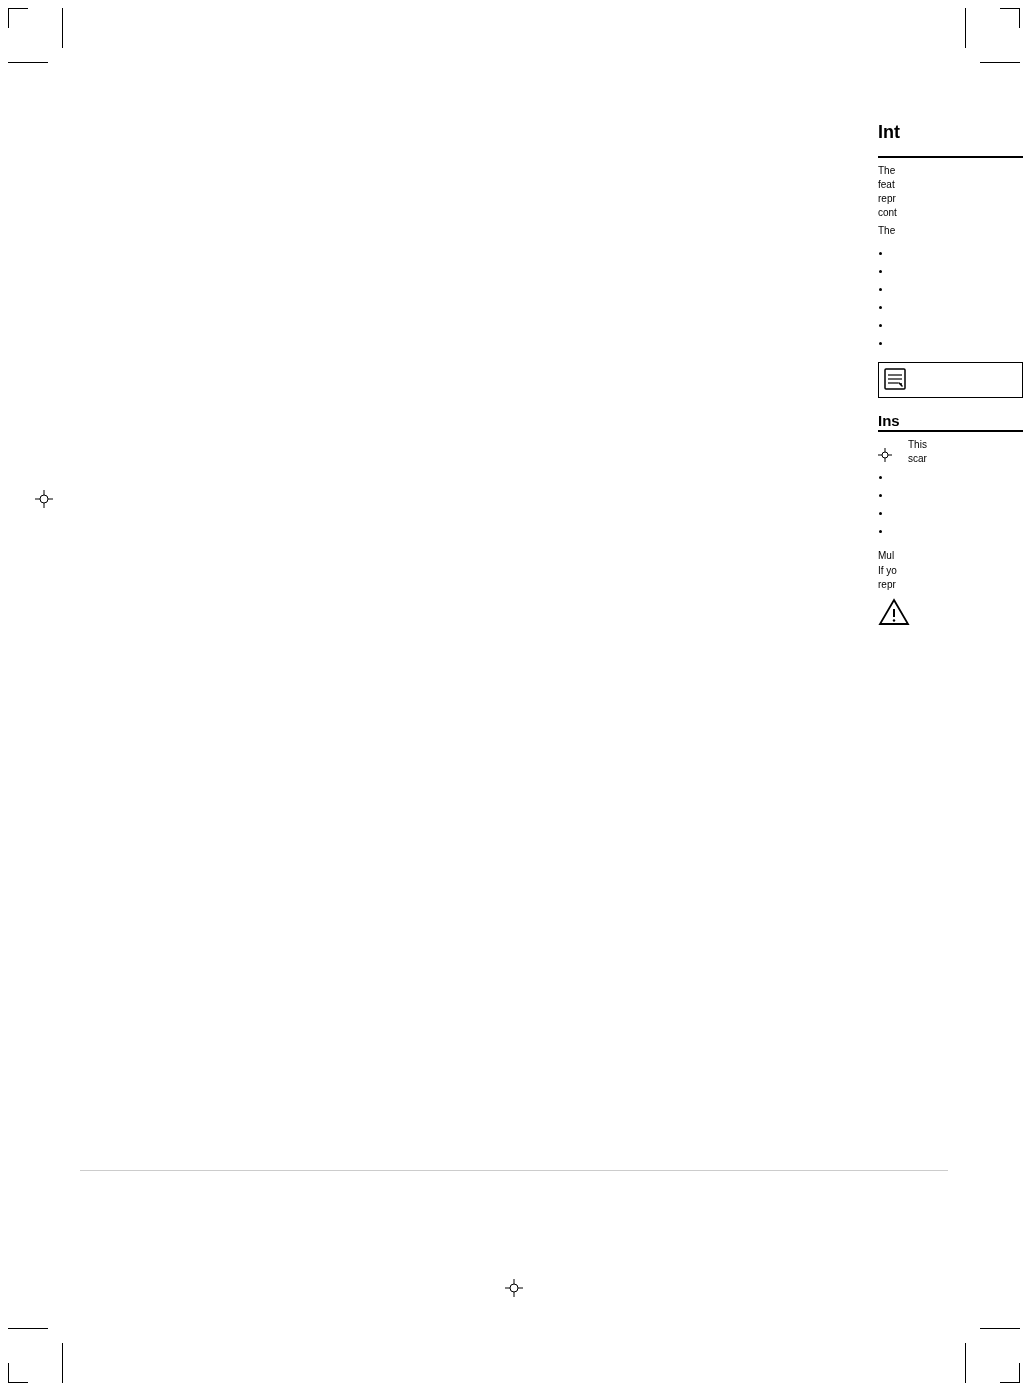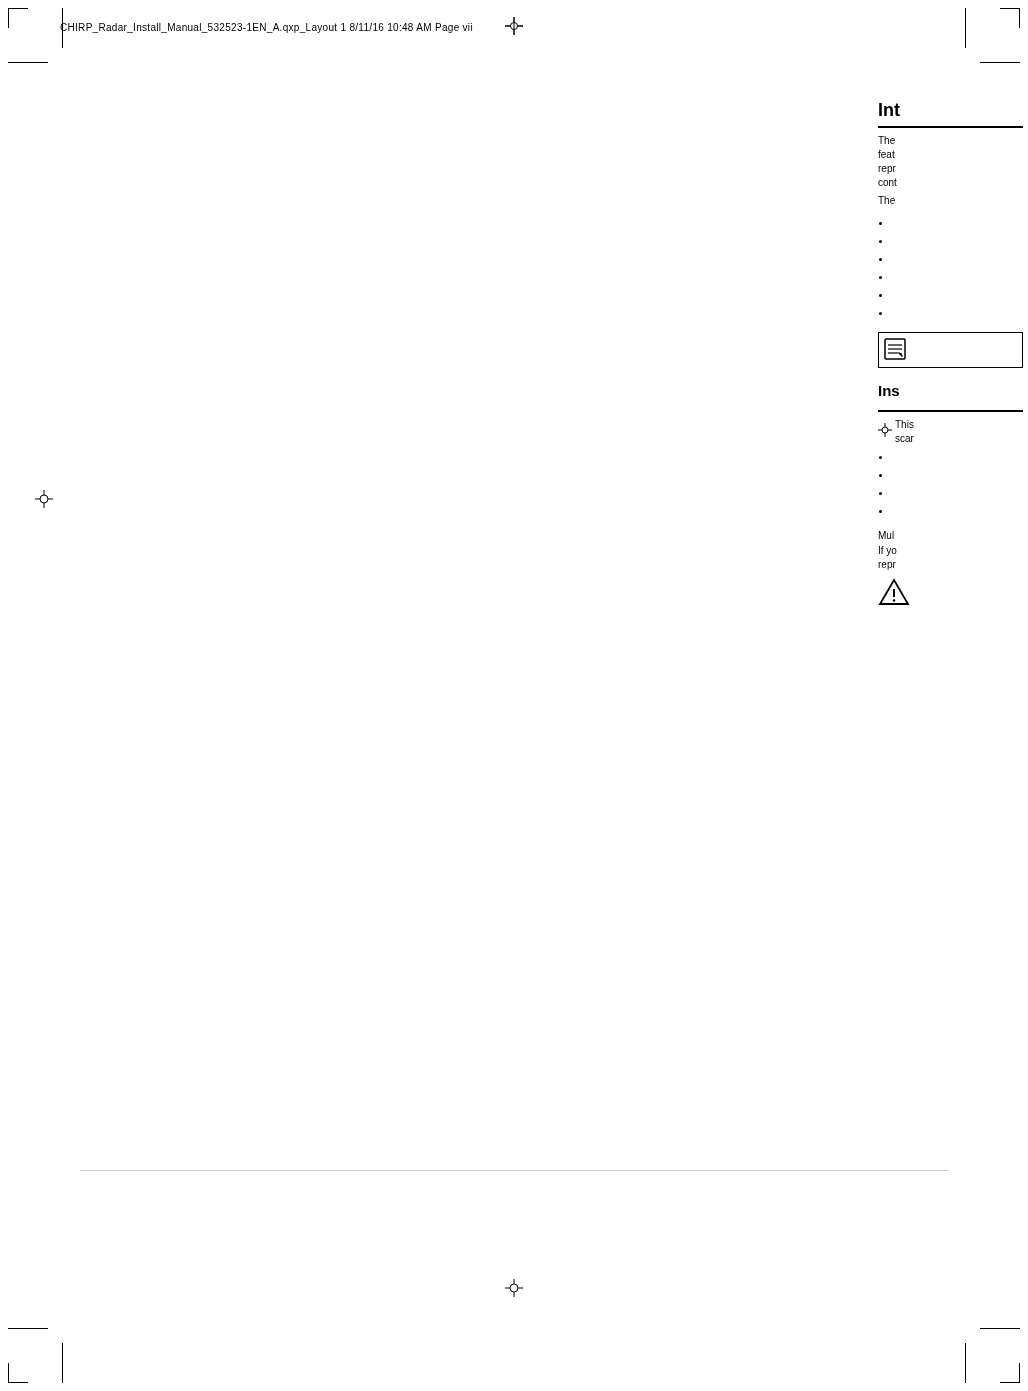--- a/index.html
+++ b/index.html
@@ -89,23 +89,24 @@
       right: 0px;
       width: 150px;
       padding-right: 5px;
     }
 
     .section-title {
       font-size: 18px;
       font-weight: bold;
       color: #000;
       border-bottom: 2px solid #000;
-      padding-bottom: 4px;
+      padding-bottom: 12px;
       margin-bottom: 6px;
       line-height: 1.2;
+      margin-top: 22px;
     }
 
     .section-text {
       font-size: 10px;
       color: #000;
       line-height: 1.4;
       margin-bottom: 4px;
     }
 
     .section-text-single {
@@ -141,21 +142,21 @@
       font-size: 14px;
       line-height: 1;
       flex-shrink: 0;
     }
 
     .subsection-title {
       font-size: 15px;
       font-weight: bold;
       color: #000;
       border-bottom: 2px solid #000;
-      padding-bottom: 10px;
+      padding-bottom: 0;
       margin-bottom: 6px;
       line-height: 1.2;
     }
 
     .bold-label {
       font-size: 10px;
       font-weight: normal;
       color: #000;
       margin-bottom: 3px;
     }
@@ -306,30 +307,20 @@
   <div class="left-vline-top"></div>
   <div class="left-vline-bottom"></div>
   <div class="right-vline-top"></div>
   <div class="right-vline-bottom"></div>
 
   <div class="top-hline-left"></div>
   <div class="top-hline-right"></div>
   <div class="bottom-hline-left"></div>
   <div class="bottom-hline-right"></div>
 
-  <div class="page-header">
-    <span class="header-filename">CHIRP_Radar_Install_Manual_532523-1EN_A.qxp_Layout 1  8/11/16  10:48 AM  Page vii</span>
-    <div class="header-crosshair">
-      <div class="crosshair" style="display:inline-block;position:relative;width:18px;height:18px;">
-        <div style="position:absolute;top:50%;left:0;right:0;height:1px;background:#000;transform:translateY(-50%);"></div>
-        <div style="position:absolute;left:50%;top:0;bottom:0;width:1px;background:#000;transform:translateX(-50%);"></div>
-        <div style="position:absolute;top:50%;left:50%;transform:translate(-50%,-50%);width:8px;height:8px;border-radius:50%;border:1px solid #000;background:#fff;"></div>
-      </div>
-    </div>
-  </div>
 
   <div class="content-right">
 
     <div class="section-title">
       <span>Int</span>
     </div>
 
     <div class="section-text">
       <span>The</span><br>
       <span>feat</span><br>
@@ -360,21 +351,21 @@
           <path d="M15 14 L19 18 L18 19 L14 15 Z" fill="#000"></path>
           <circle cx="17" cy="16" r="1" fill="#000"></circle>
         </svg>
       </span>
     </div>
 
     <div class="subsection-title">
       <span>Ins</span>
     </div>
 
-    <div class="section-text" style="display:flex;align-items:center;gap:3px;">
+    <div class="section-text" style="display:flex;align-items:flex-end;gap:16px;">
       <div style="flex-shrink:0;margin-top:1px;">
         <div style="display:inline-block;position:relative;width:14px;height:14px;">
           <div style="position:absolute;top:50%;left:0;right:0;height:1px;background:#000;transform:translateY(-50%);"></div>
           <div style="position:absolute;left:50%;top:0;bottom:0;width:1px;background:#000;transform:translateX(-50%);"></div>
           <div style="position:absolute;top:50%;left:50%;transform:translate(-50%,-50%);width:7px;height:7px;border-radius:50%;border:1px solid #000;background:#fff;"></div>
         </div>
       </div>
       <div>
         <span>This</span><br>
         <span>scar</span>

